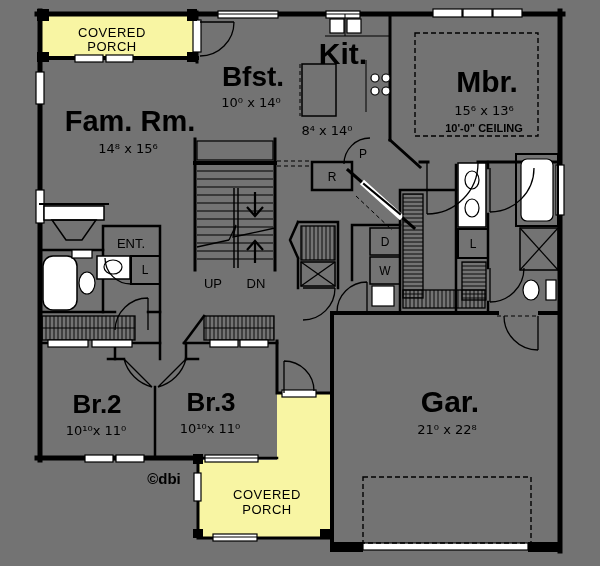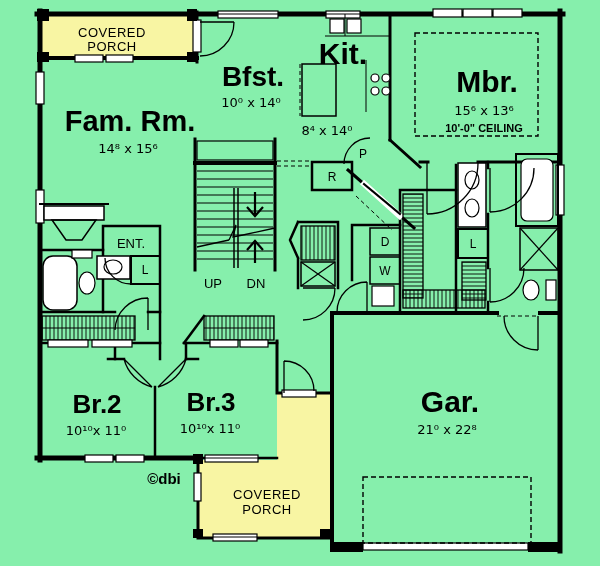--- a/index.html
+++ b/index.html
@@ -1,16 +1,16 @@
 <!DOCTYPE html>
 <html><head>
 <meta charset="utf-8">
 <style>
   html,body{margin:0;padding:0;background:#fff;}
-  #plan-wrap{position:relative;width:600px;height:566px;background:#86efac;overflow:hidden;}
+  #plan-wrap{position:relative;width:600px;height:566px;background:#737373;overflow:hidden;}
   svg{display:block;}
   .w5{stroke:#000;stroke-width:5;fill:none;stroke-linecap:square}
   .w4{stroke:#000;stroke-width:4;fill:none;stroke-linecap:square}
   .w3{stroke:#000;stroke-width:3;fill:none;stroke-linecap:square}
   .w25{stroke:#000;stroke-width:2.5;fill:none;stroke-linecap:square}
   .w2{stroke:#000;stroke-width:2;fill:none;stroke-linecap:square}
   .w15{stroke:#000;stroke-width:1.5;fill:none}
   .w12{stroke:#000;stroke-width:1.2;fill:none}
   .thin{stroke:#000;stroke-width:1;fill:none}
   .fixture{fill:#fff;stroke:#000;stroke-width:1.5}

